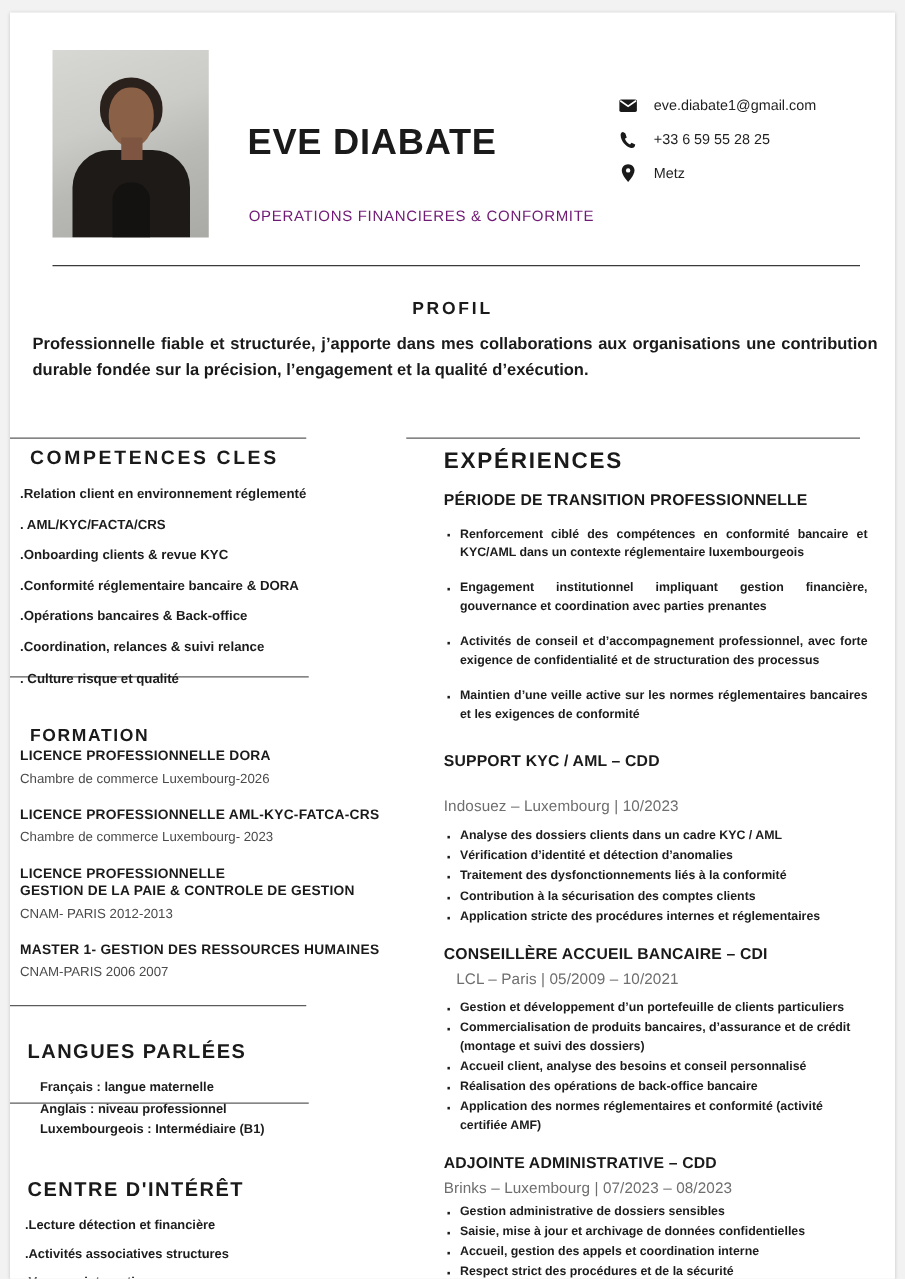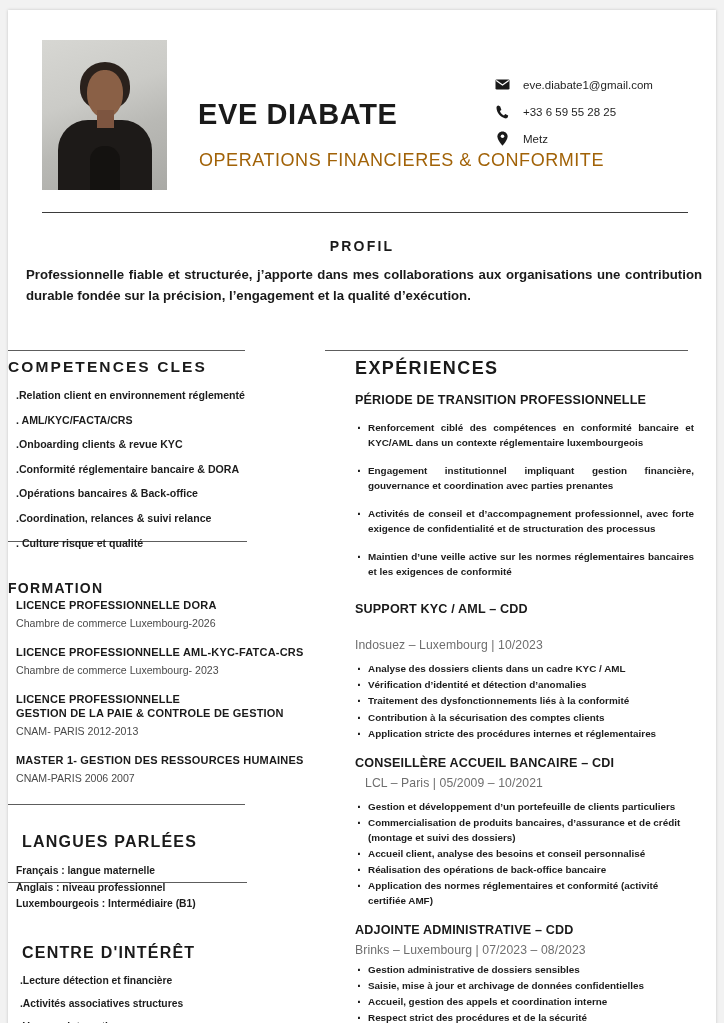--- a/index.html
+++ b/index.html
@@ -81,24 +81,24 @@
     position: absolute;
     left: 190px; top: 88px;
     font-size: 29px;
     font-weight: 700;
     letter-spacing: 0.6px;
     color: #1a1a1a;
     white-space: nowrap;
   }
   .subtitle {
     position: absolute;
-    left: 191px; top: 140px;
-    font-size: 18px;
+    left: 191px; top: 156px;
+    font-size: 12px;
     letter-spacing: 0.55px;
-    color: #a16207;
+    color: #701a75;
     white-space: nowrap;
   }
 
   .contacts {
     position: absolute;
     left: 487px; top: 67px;
     display: flex;
     flex-direction: column;
     gap: 12px;
   }
@@ -156,21 +156,21 @@
     position: absolute;
     left: 317px; top: 348px;
     width: 391px;
   }
 
   .sec-head-L {
     font-size: 15.5px;
     font-weight: 700;
     letter-spacing: 2.1px;
     color: #1a1a1a;
-    padding-left: 0;
+    padding-left: 16px;
   }
   .sec-head-L.sm {
     font-size: 14px;
     letter-spacing: 1.3px;
   }
   .sec-head-L.tight {
     padding-left: 14px;
     letter-spacing: 1.2px;
     font-size: 16px;
   }
@@ -205,21 +205,21 @@
     line-height: 1.34;
     letter-spacing: 0.2px;
   }
   .edu-school {
     font-size: 10.6px;
     color: #4a4a4a;
     margin-top: 4px;
   }
 
   .lang-list {
-    margin: 12px 0 0 0; padding: 0 0 0 8px;
+    margin: 12px 0 0 0; padding: 0 0 0 24px;
     list-style: none;
   }
   .lang-list li {
     font-size: 10.3px;
     font-weight: 700;
     color: #1c1c1c;
     line-height: 1.62;
   }
 
   .int-list {

